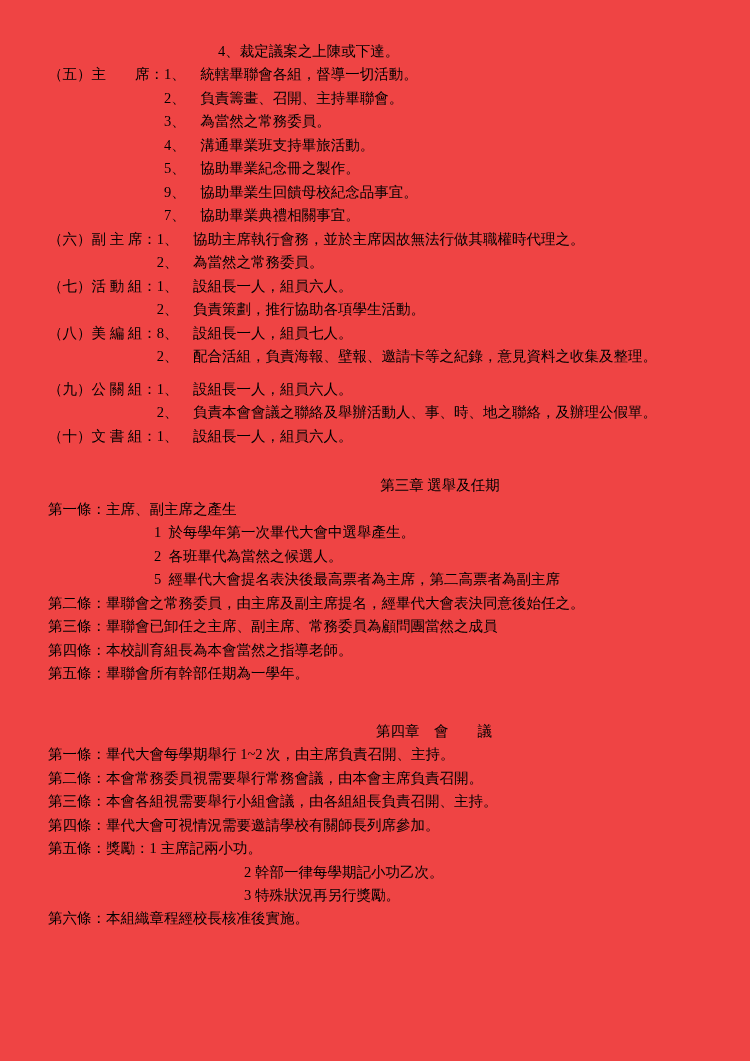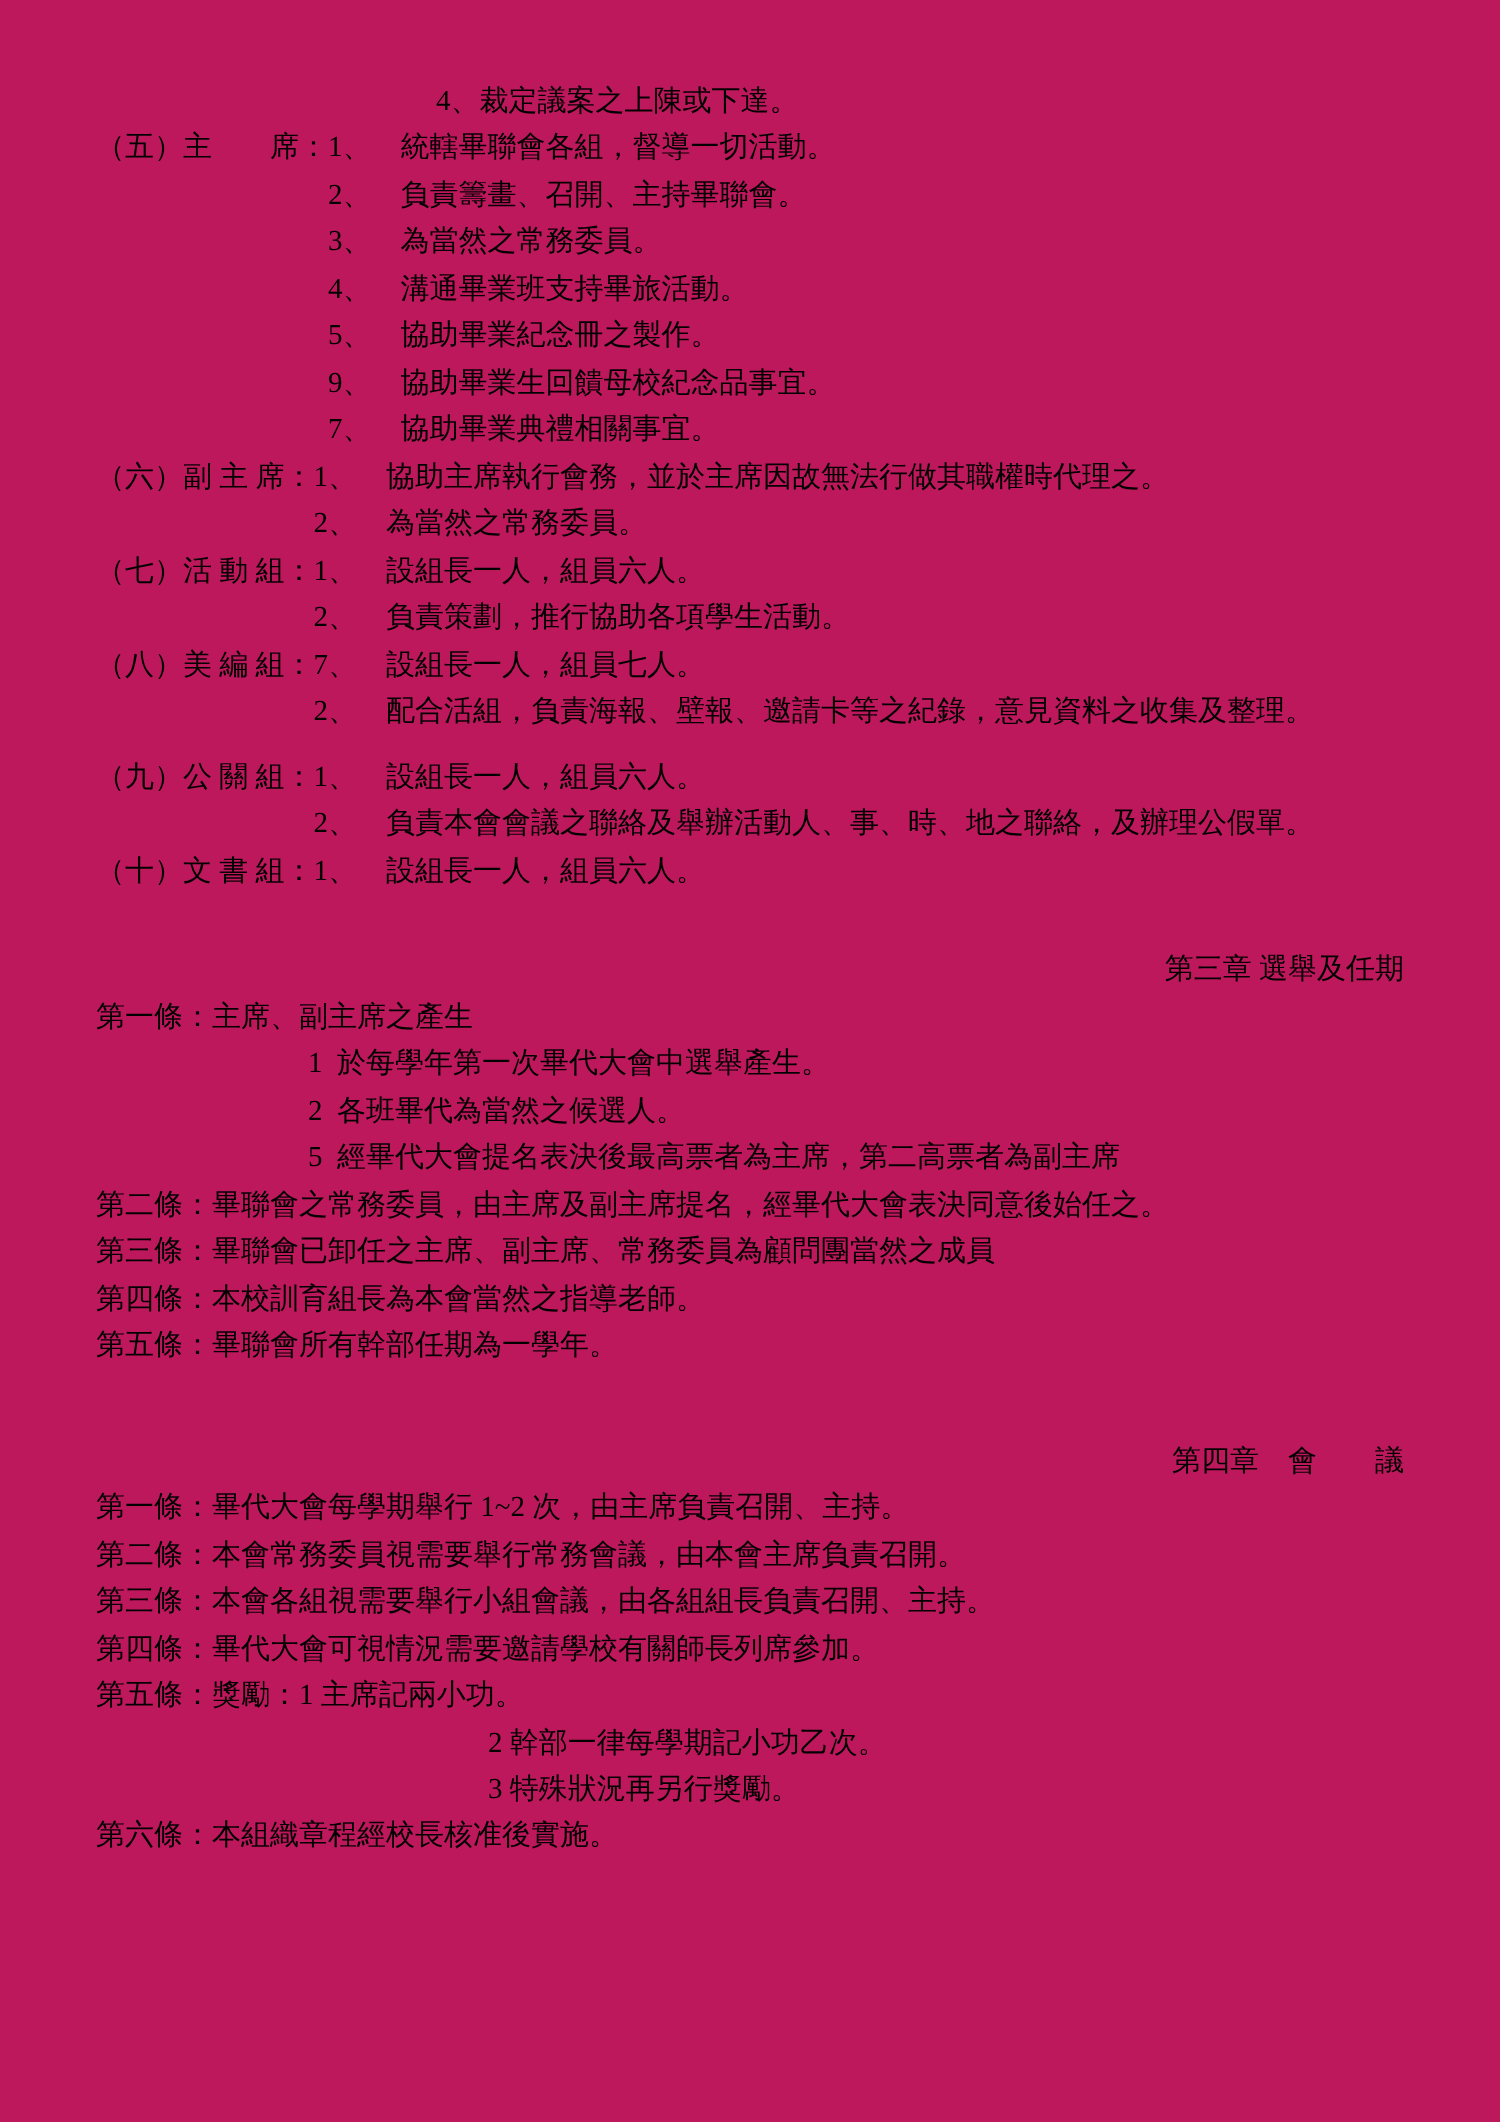--- a/index.html
+++ b/index.html
@@ -12,21 +12,21 @@
     height: 1061px;
     font-family: "Liberation Serif", "DejaVu Serif", serif;
     color: #000000;
   }
   .page {
     position: relative;
     width: 750px;
     height: 1061px;
     box-sizing: border-box;
     padding: 40px 48px 0 48px;
-    background: #be185d;
+    background: #ef4444;
   }
   .doc {
     font-size: 14.5px;
     line-height: 1.62;
   }
   
   .row {
     display: flex;
     align-items: flex-start;
   }
@@ -37,21 +37,21 @@
   .content {
     flex: 1 1 auto;
   }
   .line {
     white-space: pre;
   }
   .spacer-sm { height: 9px; }
   .spacer-md { height: 17px; }
   .spacer-lg { height: 26px; }
   .chapter {
-    text-align: right;
+    text-align: center;
     white-space: pre;
   }
   .chapter-indent {
     padding-left: 130px;
   }
   .chapter-indent2 {
     padding-left: 118px;
   }
   .sub-ind {
     padding-left: 106px;
@@ -99,21 +99,21 @@
       <div class="label">（七）活 動 組：</div>
       <div class="content">
         <div class="line">1、　設組長一人，組員六人。</div>
         <div class="line">2、　負責策劃，推行協助各項學生活動。</div>
       </div>
     </div>
 
     <div class="row">
       <div class="label">（八）美 編 組：</div>
       <div class="content">
-        <div class="line">7、　設組長一人，組員七人。</div>
+        <div class="line">8、　設組長一人，組員七人。</div>
         <div class="line">2、　配合活組，負責海報、壁報、邀請卡等之紀錄，意見資料之收集及整理。</div>
       </div>
     </div>
 
     <div class="spacer-sm"></div>
 
     <div class="row">
       <div class="label">（九）公 關 組：</div>
       <div class="content">
         <div class="line">1、　設組長一人，組員六人。</div>

